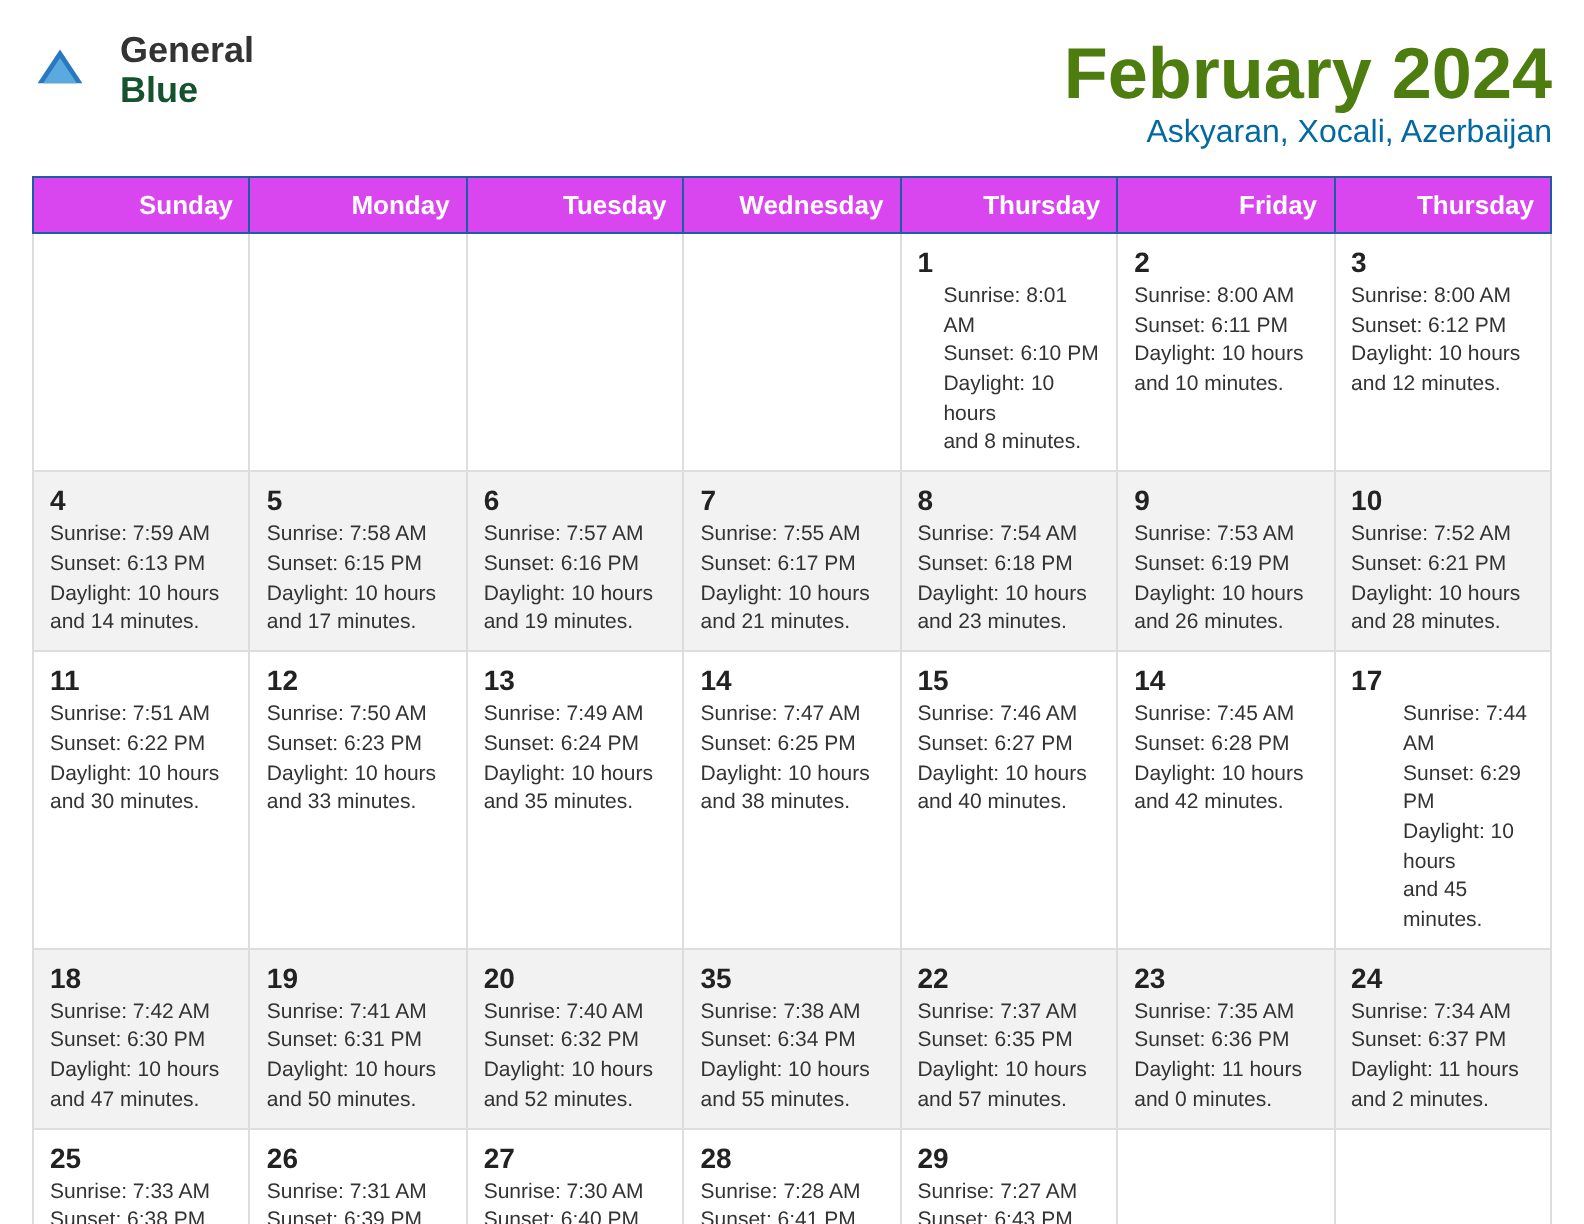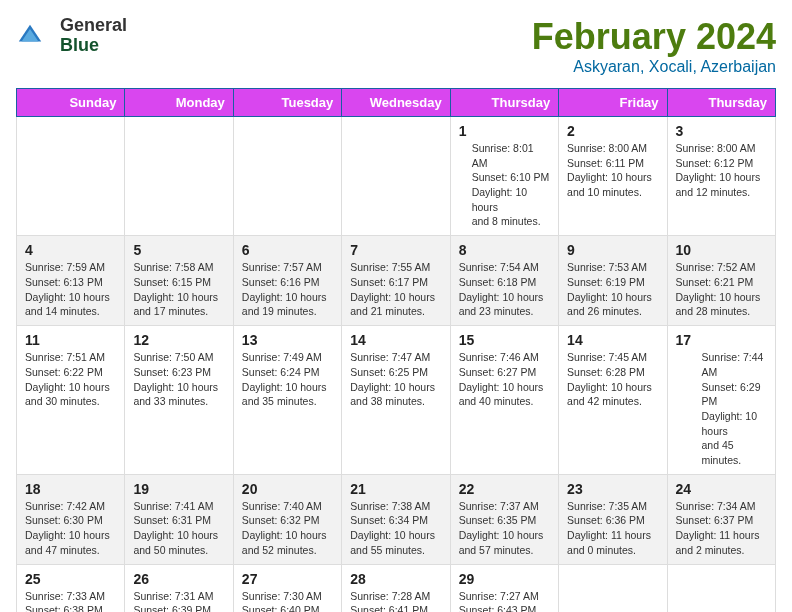--- a/index.html
+++ b/index.html
@@ -269,21 +269,21 @@
 and 50 minutes.</div>
         </td>
         <td>
           <span class="day-number">20</span>
           <div class="day-info" style="white-space: pre-line;">Sunrise: 7:40 AM
 Sunset: 6:32 PM
 Daylight: 10 hours
 and 52 minutes.</div>
         </td>
         <td>
-          <span class="day-number">21</span>
+          <span class="day-number">35</span>
           <div class="day-info" style="white-space: pre-line;">Sunrise: 7:38 AM
 Sunset: 6:34 PM
 Daylight: 10 hours
 and 55 minutes.</div>
         </td>
         <td>
           <span class="day-number">22</span>
           <div class="day-info" style="white-space: pre-line;">Sunrise: 7:37 AM
 Sunset: 6:35 PM
 Daylight: 10 hours

